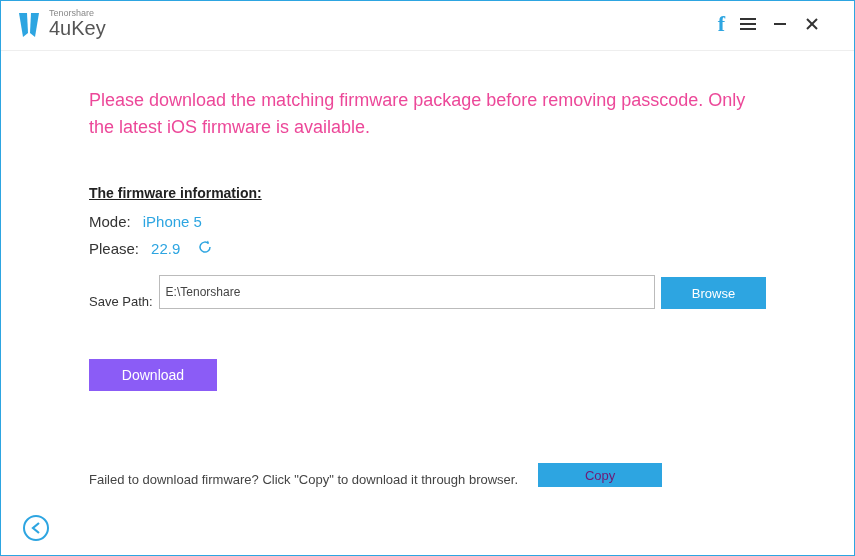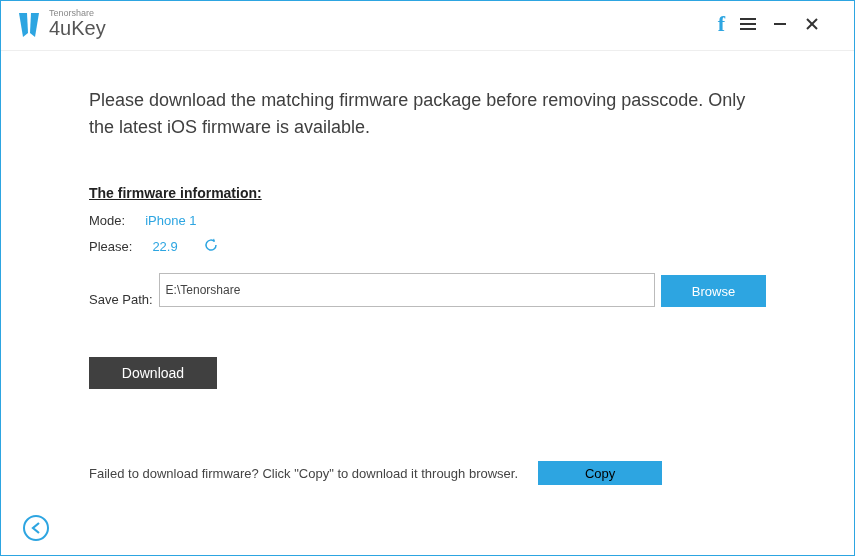--- a/index.html
+++ b/index.html
@@ -72,38 +72,38 @@
       align-items: center;
       justify-content: center;
       cursor: pointer;
       color: #333;
     }
     .main {
       padding: 36px 88px 0 88px;
     }
     .instruction {
       font-size: 18px;
-      color: #404040;
+      color: #ec4899;
       line-height: 1.5;
       margin-bottom: 44px;
     }
     .info-heading {
       font-size: 14px;
       font-weight: bold;
       color: #222;
       margin-bottom: 12px;
       text-decoration: underline;
     }
     .info-row {
-      font-size: 13px;
+      font-size: 15px;
       color: #333;
       margin-bottom: 10px;
       display: flex;
       align-items: center;
-      gap: 20px;
+      gap: 12px;
     }
     .info-value {
       color: #2da5e1;
     }
     .refresh-icon {
       margin-left: 6px;
       color: #2da5e1;
       cursor: pointer;
     }
     .path-row {
@@ -132,44 +132,44 @@
       background: #2da5e1;
       color: #fff;
       border: none;
       font-size: 13px;
       cursor: pointer;
     }
     .download-btn {
       margin-top: 50px;
       width: 128px;
       height: 32px;
-      background: #404040;
+      background: #8b5cf6;
       color: #fff;
       border: none;
       font-size: 14px;
       cursor: pointer;
     }
     .bottom-section {
       margin-top: 72px;
     }
     .bottom-row {
       display: flex;
-      align-items: center;
+      align-items: flex-end;
       gap: 20px;
       margin-bottom: 18px;
     }
     .bottom-text {
       font-size: 13px;
       color: #444;
     }
     .small-btn {
       width: 124px;
       height: 24px;
       background: #2da5e1;
-      color: #000000;
+      color: #701a75;
       border: none;
       font-size: 13px;
       cursor: pointer;
     }
     .back-btn {
       position: absolute;
       bottom: 14px;
       left: 22px;
       width: 26px;
       height: 26px;
@@ -222,21 +222,21 @@
   </div>
 </div>
 
 <div class="main">
   <div class="instruction">Please download the matching firmware package before removing passcode. Only the latest iOS firmware is available.</div>
 
   <div class="info-heading">The firmware information:</div>
 
   <div class="info-row">
     <span>Mode:</span>
-    <span class="info-value">iPhone 1</span>
+    <span class="info-value">iPhone 5</span>
   </div>
 
   <div class="info-row">
     <span>Please:</span>
     <span class="info-value">22.9</span>
     <span class="refresh-icon">
       <svg width="14" height="14" viewBox="0 0 14 14">
         <path d="M 12 7 A 5 5 0 1 1 10.5 3.5" fill="none" stroke="#2da5e1" stroke-width="1.5"></path>
         <path d="M 8 3 L 11 3.5 L 10 0.5 Z" fill="#2da5e1"></path>
       </svg>

